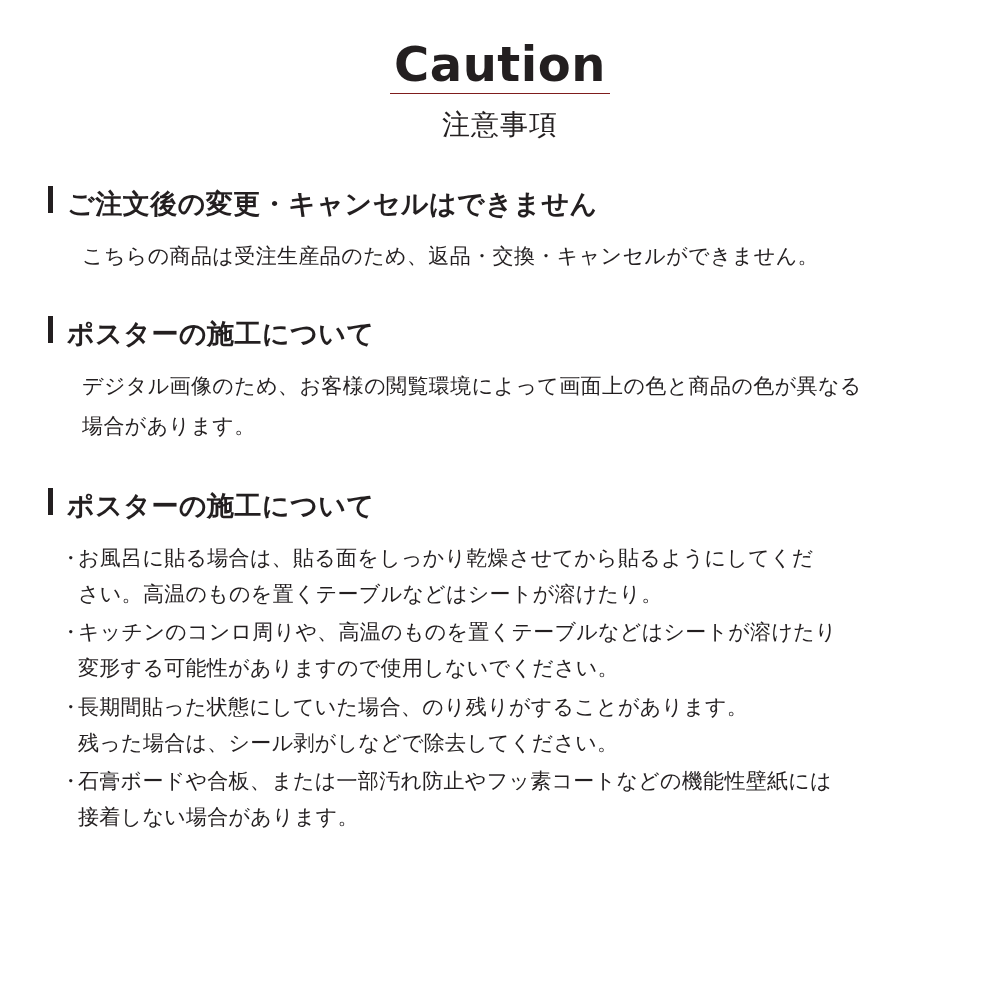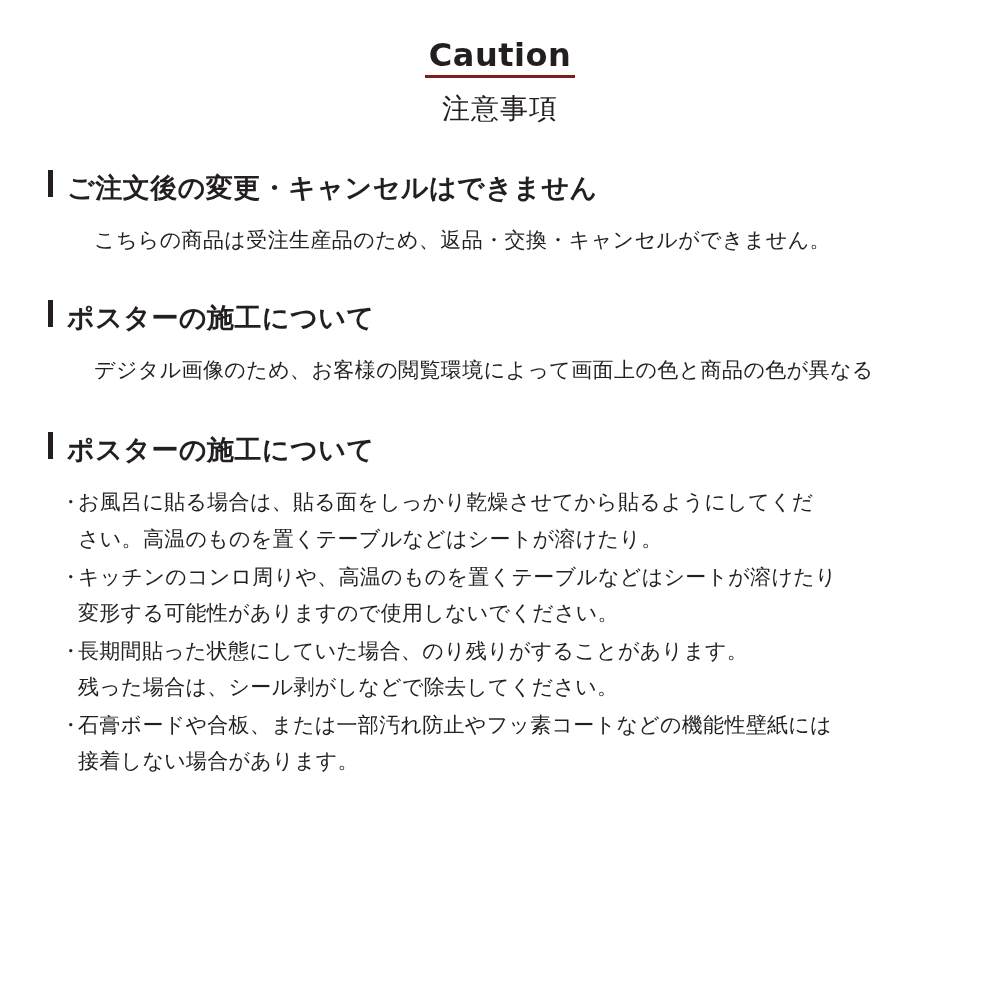--- a/index.html
+++ b/index.html
@@ -22,26 +22,26 @@
     padding: 30px 48px 0 48px;
     overflow: hidden;
   }
 
   
   .header {
     text-align: center;
     margin-top: 8px;
   }
   .header-title {
-    font-size: 32px;
+    font-size: 48px;
     font-weight: bold;
     letter-spacing: 0.5px;
     line-height: 1.1;
     display: inline-block;
-    border-bottom: 3px solid #7f1d1d;
+    border-bottom: 1px solid #7f1d1d;
     padding: 0 4px 2px 4px;
   }
   .header-sub {
     font-size: 28px;
     margin-top: 12px;
     letter-spacing: 1px;
     font-weight: 400;
   }
 
   
@@ -67,21 +67,21 @@
     flex: none;
   }
   .body-lines {
     margin-left: 30px;
     font-size: 21px;
     line-height: 1.72;
     letter-spacing: 0.4px;
     font-weight: 400;
   }
   .body-lines p {
-    margin: 16px;
+    margin: 4px;
   }
   .bullets {
     margin-left: 12px;
     font-size: 21px;
     line-height: 1.72;
     letter-spacing: 0.3px;
     font-weight: 400;
   }
   .bullet {
     display: flex;
@@ -115,20 +115,21 @@
     </div>
   </div>
 
   <div class="section">
     <div class="section-heading">
       <span class="bar"></span>
       <span>ポスターの施工について</span>
     </div>
     <div class="body-lines">
       <p>デジタル画像のため、お客様の閲覧環境によって画面上の色と商品の色が異なる</p>
+      <p>場合があります。</p>
     </div>
   </div>
 
   <div class="section tight">
     <div class="section-heading">
       <span class="bar"></span>
       <span>ポスターの施工について</span>
     </div>
     <div class="bullets">
 

